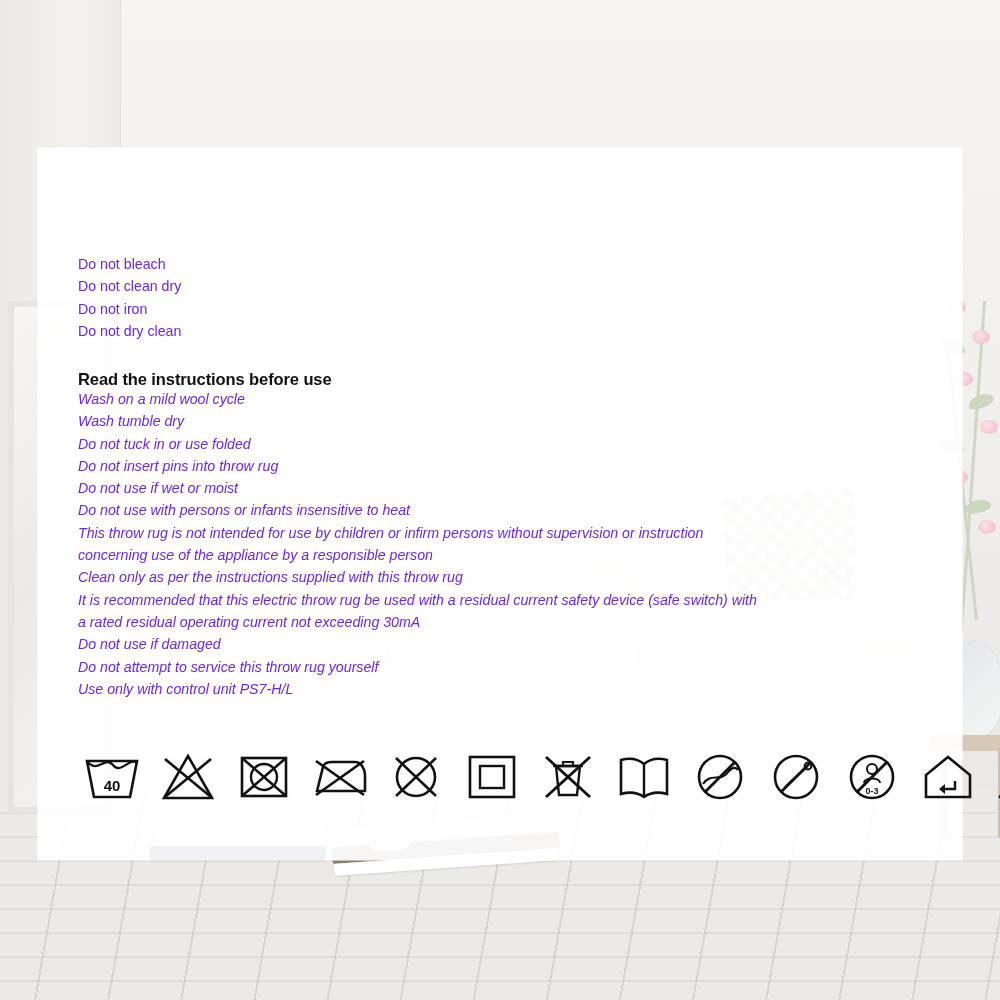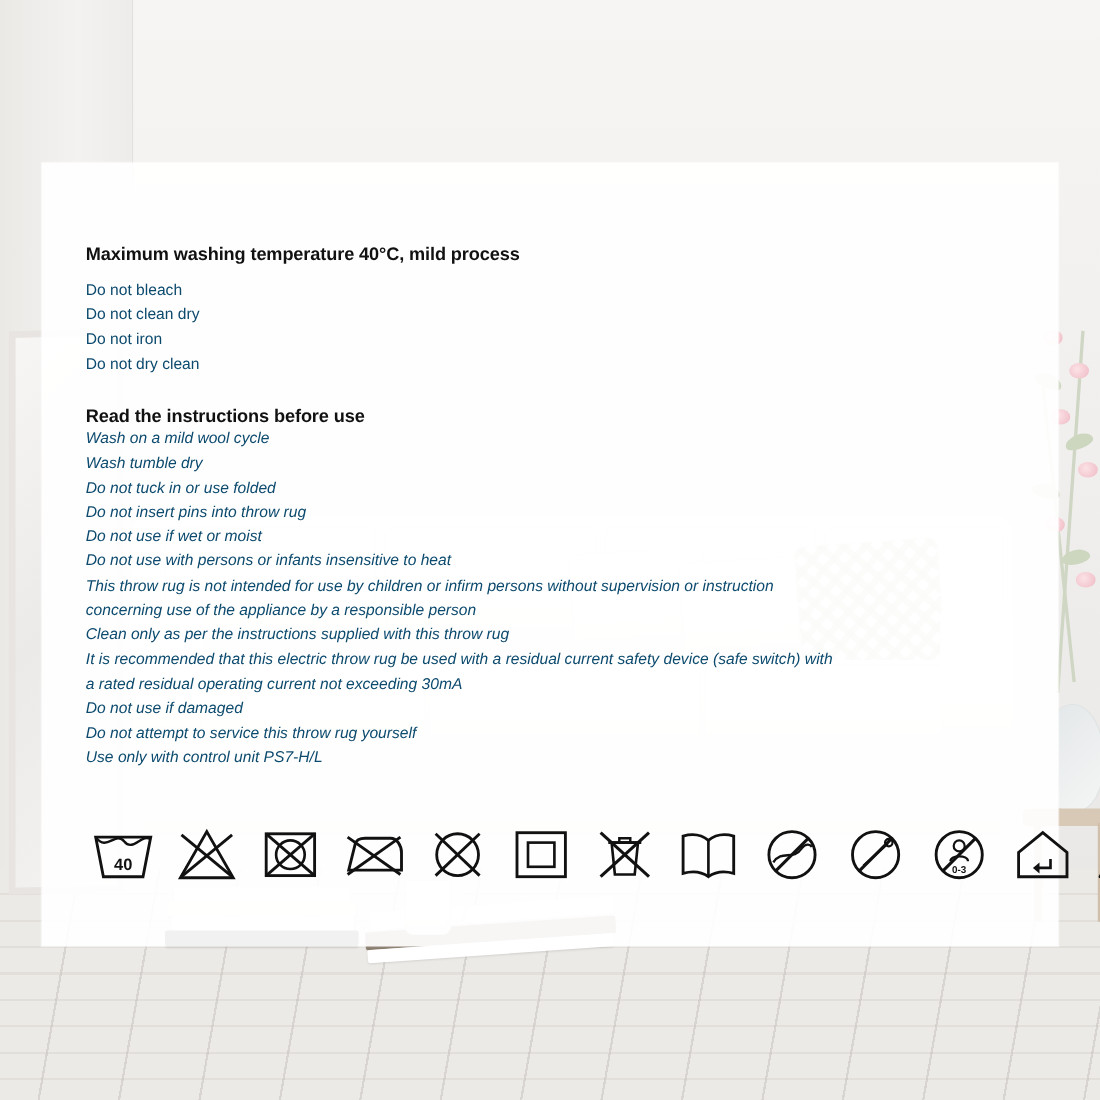--- a/index.html
+++ b/index.html
@@ -238,21 +238,21 @@
     color: #111;
     letter-spacing: -0.1px;
   }
   #heading-1 { left: 40px; top: 74px; }
   #heading-2 { left: 40px; top: 222px; }
 
   .line-list {
     position: absolute;
     left: 40px;
     font-size: 14.2px;
-    color: #0c4a6e;
+    color: #6d28d9;
     line-height: 22.3px;
   }
   #list-1 { top: 105px; }
   #list-2 { top: 240px; font-style: italic; }
   .line-list div { white-space: nowrap; }
 
   
   #symbols {
     position: absolute;
     left: 38px;
@@ -326,21 +326,20 @@
   <div class="book" style="left:332px; top:840px; width:228px; height:16px; background:#8a7e6e; transform:rotate(-4deg);"></div>
   <div class="book" style="left:334px; top:856px; width:224px; height:12px; background:#ffffff; transform:rotate(-4deg);"></div>
   <div class="mug"></div>
   <div class="mug-handle"></div>
 </div>
 
 <div id="label-card">
   <div class="card-inner">
 
 
-    <div class="heading" id="heading-1">Maximum washing temperature 40°C, mild process</div>
     <div class="line-list" id="list-1">
       <div>Do not bleach</div>
       <div>Do not clean dry</div>
       <div>Do not iron</div>
       <div>Do not dry clean</div>
     </div>
 
     <div class="heading" id="heading-2">Read the instructions before use</div>
     <div class="line-list" id="list-2">
       <div>Wash on a mild wool cycle</div>

